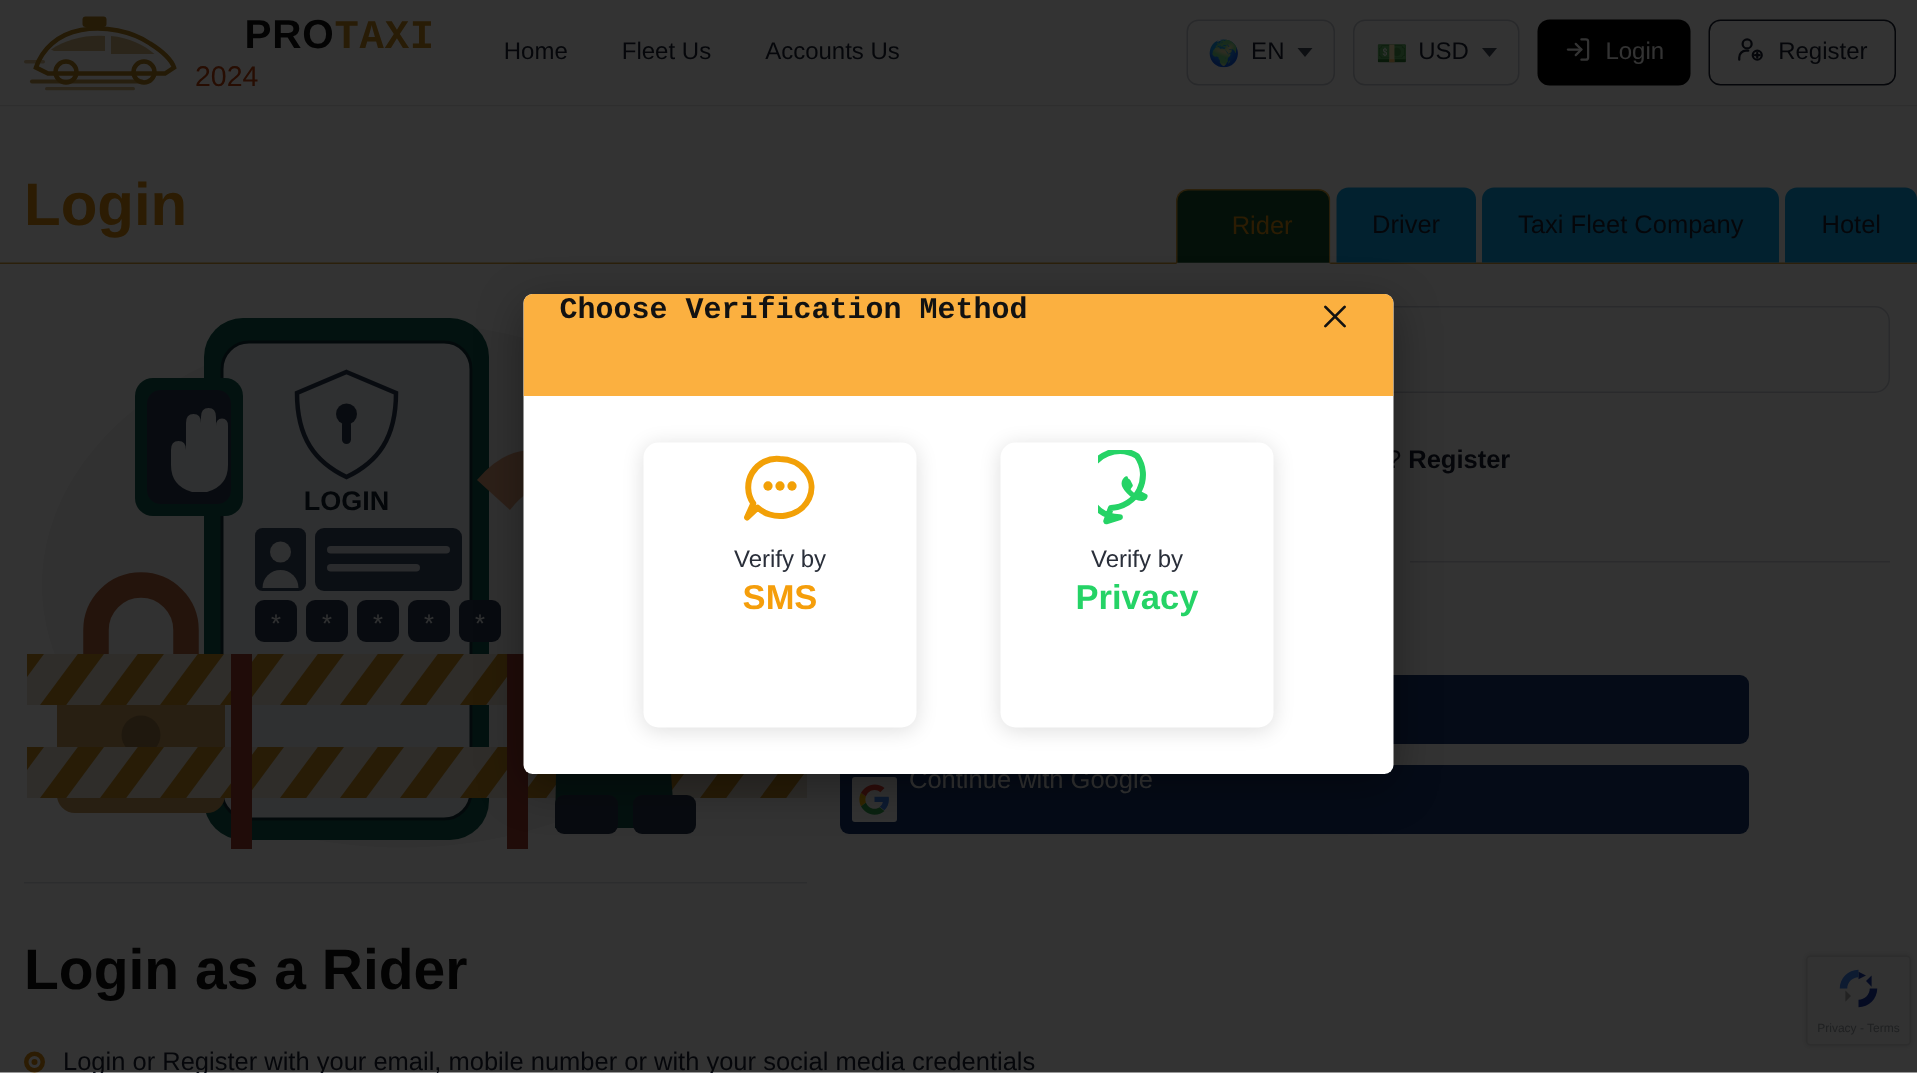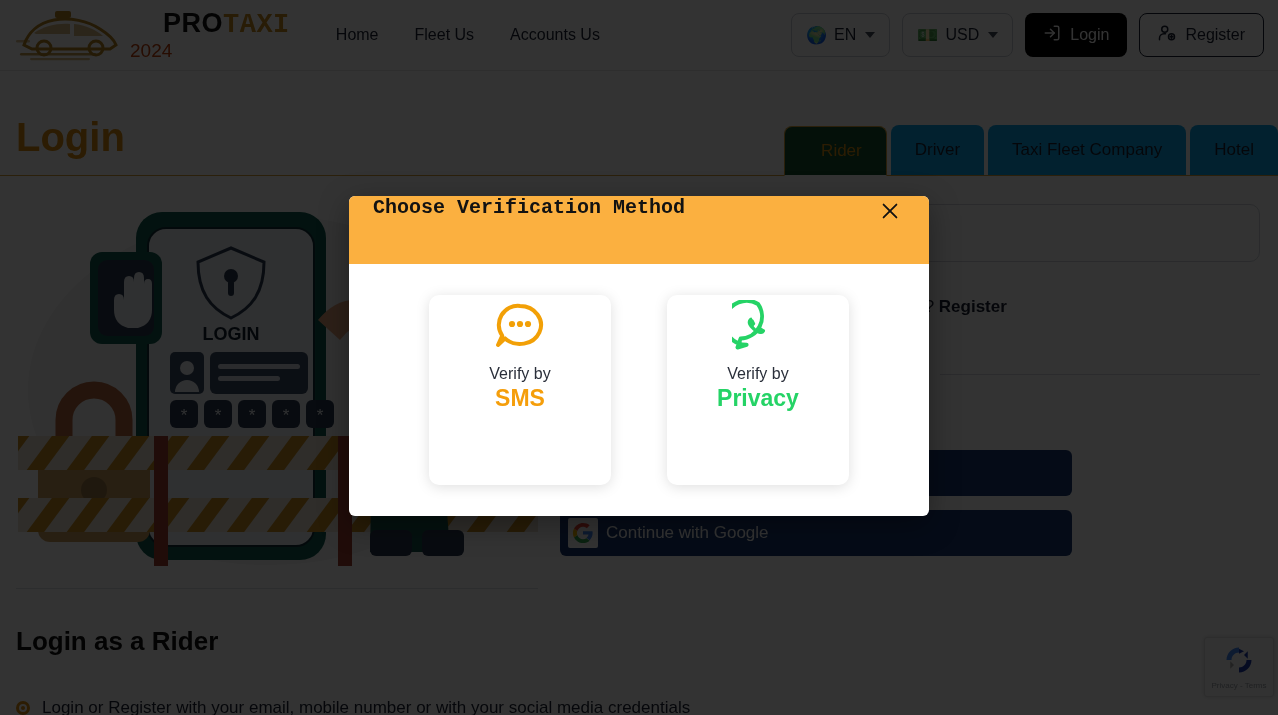--- a/index.html
+++ b/index.html
@@ -118,40 +118,40 @@
   .register-line b { font-weight: 700; }
   .or-wrap { margin-top: 24px; display: flex; align-items: center; gap: 0; }
   .or-line { flex: 1; height: 1px; background: #d4d7de; }
   .or-circle {
     width: 36px; height: 36px; border-radius: 50%; border: 1px solid #d4d7de;
     display: flex; align-items: center; justify-content: center;
     font-size: 14px; color: #1b2233; margin: 0 12px;
   }
   .social-title { margin-top: 22px; font-size: 19px; color: #1b2233; }
   .social-btn {
-    margin-top: 14px; width: 512px; height: 46px; border-radius: 6px;
+    margin-top: 14px; width: 606px; height: 46px; border-radius: 6px;
     background: #1b3a72; color: #fff; font-size: 17px;
-    display: flex; align-items: center; cursor: pointer; border: none;
+    display: flex; cursor: pointer; border: none;
   }
   .social-btn .ic {
     width: 46px; height: 46px; display: flex; align-items: center; justify-content: center;
   }
   .fb-circle {
     width: 26px; height: 26px; border-radius: 50%; background: #ffffff;
     color: #1b3a72; font-weight: 700; font-size: 20px;
     display: flex; align-items: center; justify-content: center;
     font-family: "Liberation Serif", serif;
   }
   .g-box {
     width: 30px; height: 30px; background: #ffffff; border-radius: 2px;
     display: flex; align-items: center; justify-content: center;
   }
 
   .hr-sep { position: absolute; left: 16px; top: 412px; width: 522px; height: 1px; background: #dcdfe5; }
-  .sec-title { position: absolute; left: 16px; top: 450px; font-size: 26px; font-weight: 700; color: #111; }
+  .sec-title { position: absolute; left: 16px; top: 450px; font-size: 38px; font-weight: 700; color: #111; }
   .bullet-row { position: absolute; left: 16px; top: 522px; display: flex; align-items: center; gap: 12px; }
   .bullet-dot {
     width: 14px; height: 14px; border-radius: 50%;
     border: 3px solid #d98c0f; background: #fff; position: relative;
   }
   .bullet-dot::after {
     content: ""; position: absolute; inset: 2px; border-radius: 50%; background: #d98c0f;
   }
   .bullet-text { font-size: 17px; color: #1b2233; }
 

